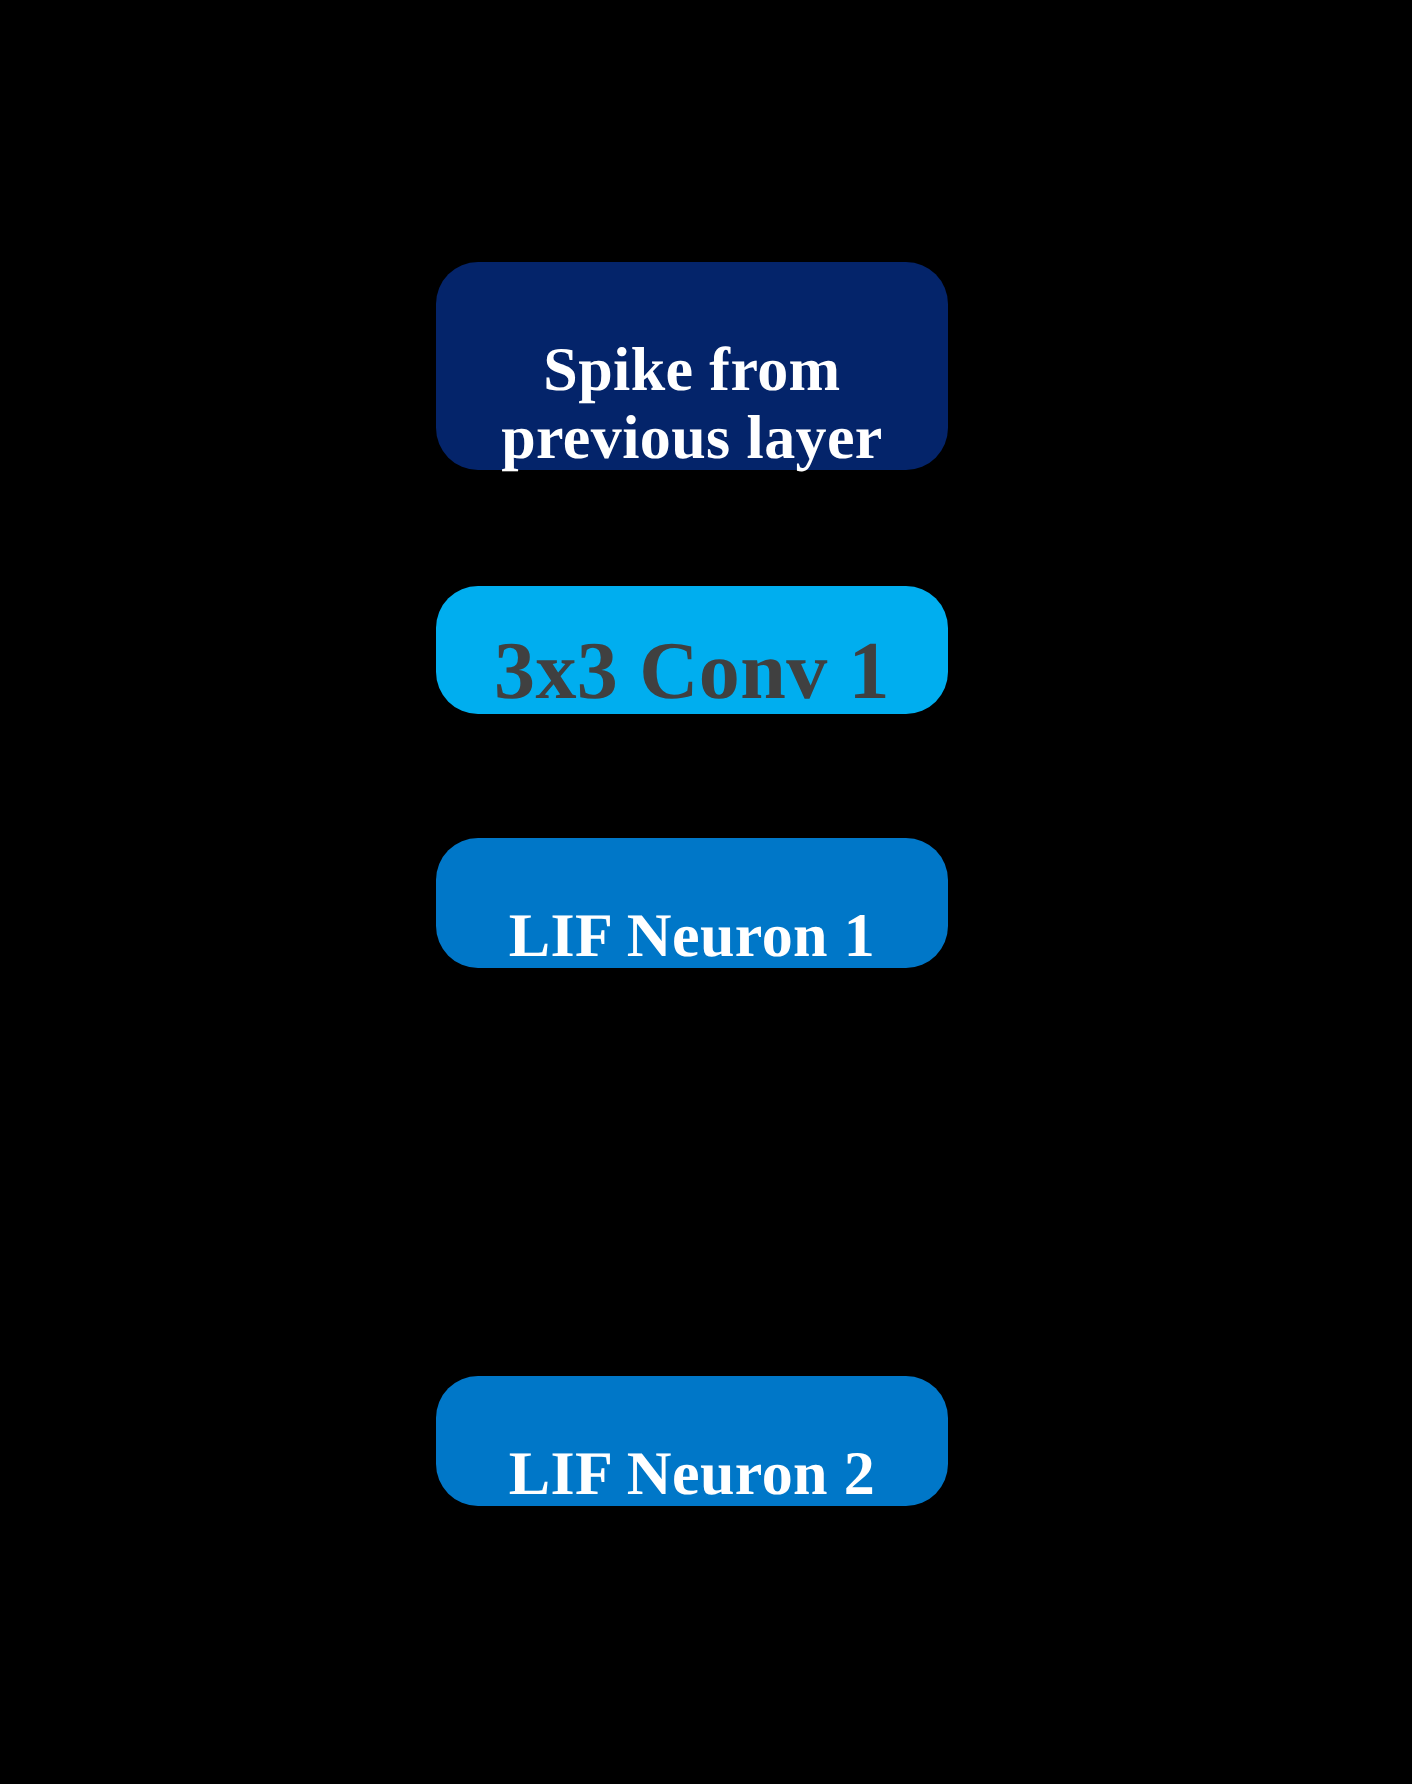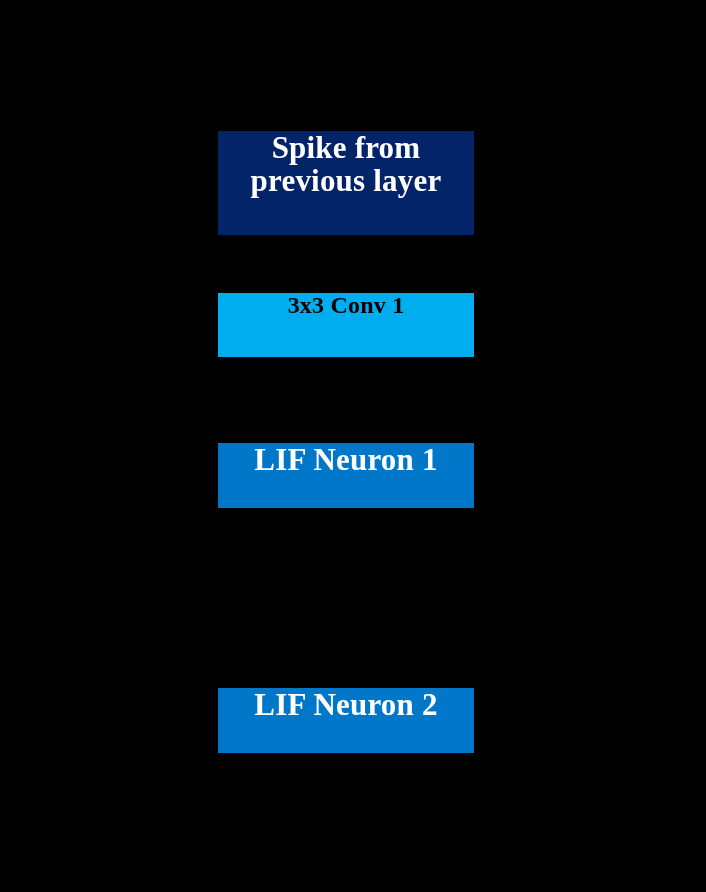--- a/index.html
+++ b/index.html
@@ -20,26 +20,27 @@
     left: 0;
     top: 0;
     width: 706px;
     height: 892px;
     background: #000000;
   }
   .block {
     position: absolute;
     box-sizing: border-box;
     display: flex;
-    align-items: flex-start;
+    align-items: flex-end;
     justify-content: center;
     text-align: center;
     font-weight: bold;
     line-height: 1.08;
     letter-spacing: 0.2px;
+    border-radius: 21px;
     -webkit-font-smoothing: antialiased;
   }
   .block .block-label {
     display: block;
     width: 100%;
     white-space: pre-line;
   }
   
   .block-spike-input {
     left: 218px;
@@ -49,35 +50,35 @@
     background: #04246a;
     color: #ffffff;
     font-size: 31px;
   }
   
   .block-conv {
     left: 218px;
     width: 256px;
     height: 64px;
     background: #00aeef;
-    color: #000000;
-    font-size: 24px;
+    color: #404040;
+    font-size: 41px;
   }
   .block-conv-1 { top: 293px; }
   .block-conv-2 { top: 546px; }
   
   .block-lif {
     left: 218px;
     width: 256px;
     height: 65px;
     background: #0077c8;
     color: #ffffff;
     font-size: 31px;
   }
-  .block-lif-1 { top: 419px; margin-top: 24px; }
+  .block-lif-1 { top: 419px; }
   .block-lif-2 { top: 688px; }
 </style>
 </head>
 <body>
 
 <div id="diagram-canvas">
 
   <div class="block block-spike-input">
     <span class="block-label">Spike from
 previous layer</span>

